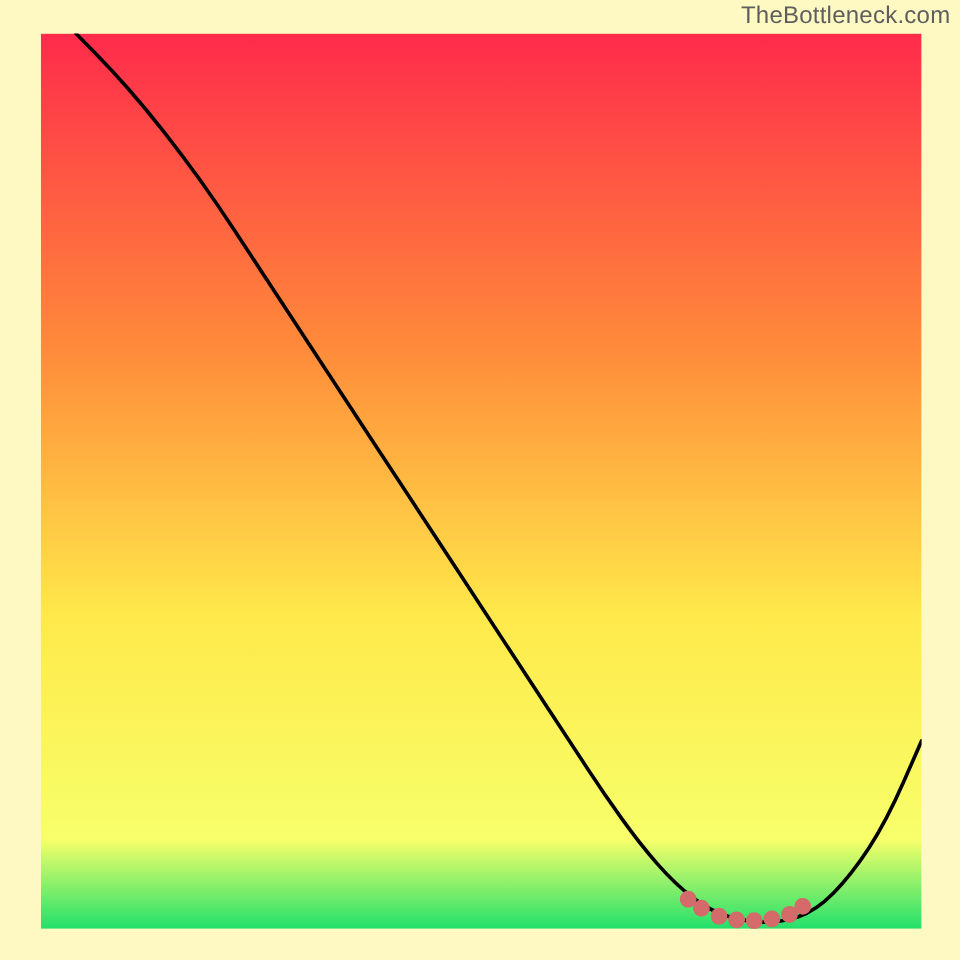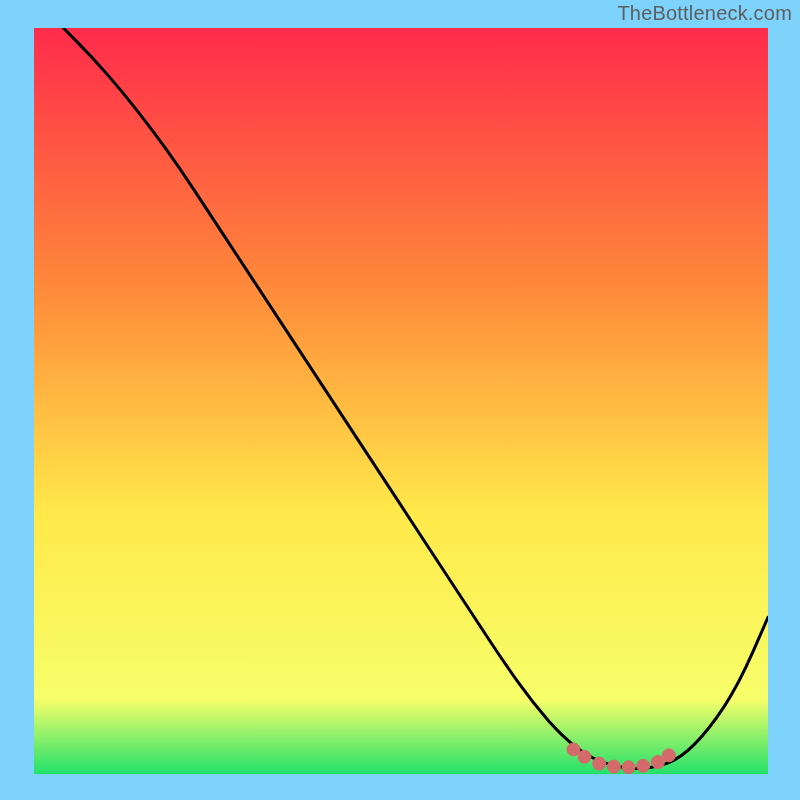--- a/index.html
+++ b/index.html
@@ -8,21 +8,21 @@
     width: 800px;
     height: 800px;
     background: #000;
     overflow: hidden;
     font-family: Arial, Helvetica, sans-serif;
   }
   .frame {
     position: relative;
     width: 800px;
     height: 800px;
-    background: #7dd3fc;
+    background: #fef9c3;
   }
   .watermark {
     position: absolute;
     top: 2px;
     right: 8px;
     color: #5e5e5e;
     font-size: 20px;
     font-weight: 500;
     letter-spacing: 0.2px;
     z-index: 5;

